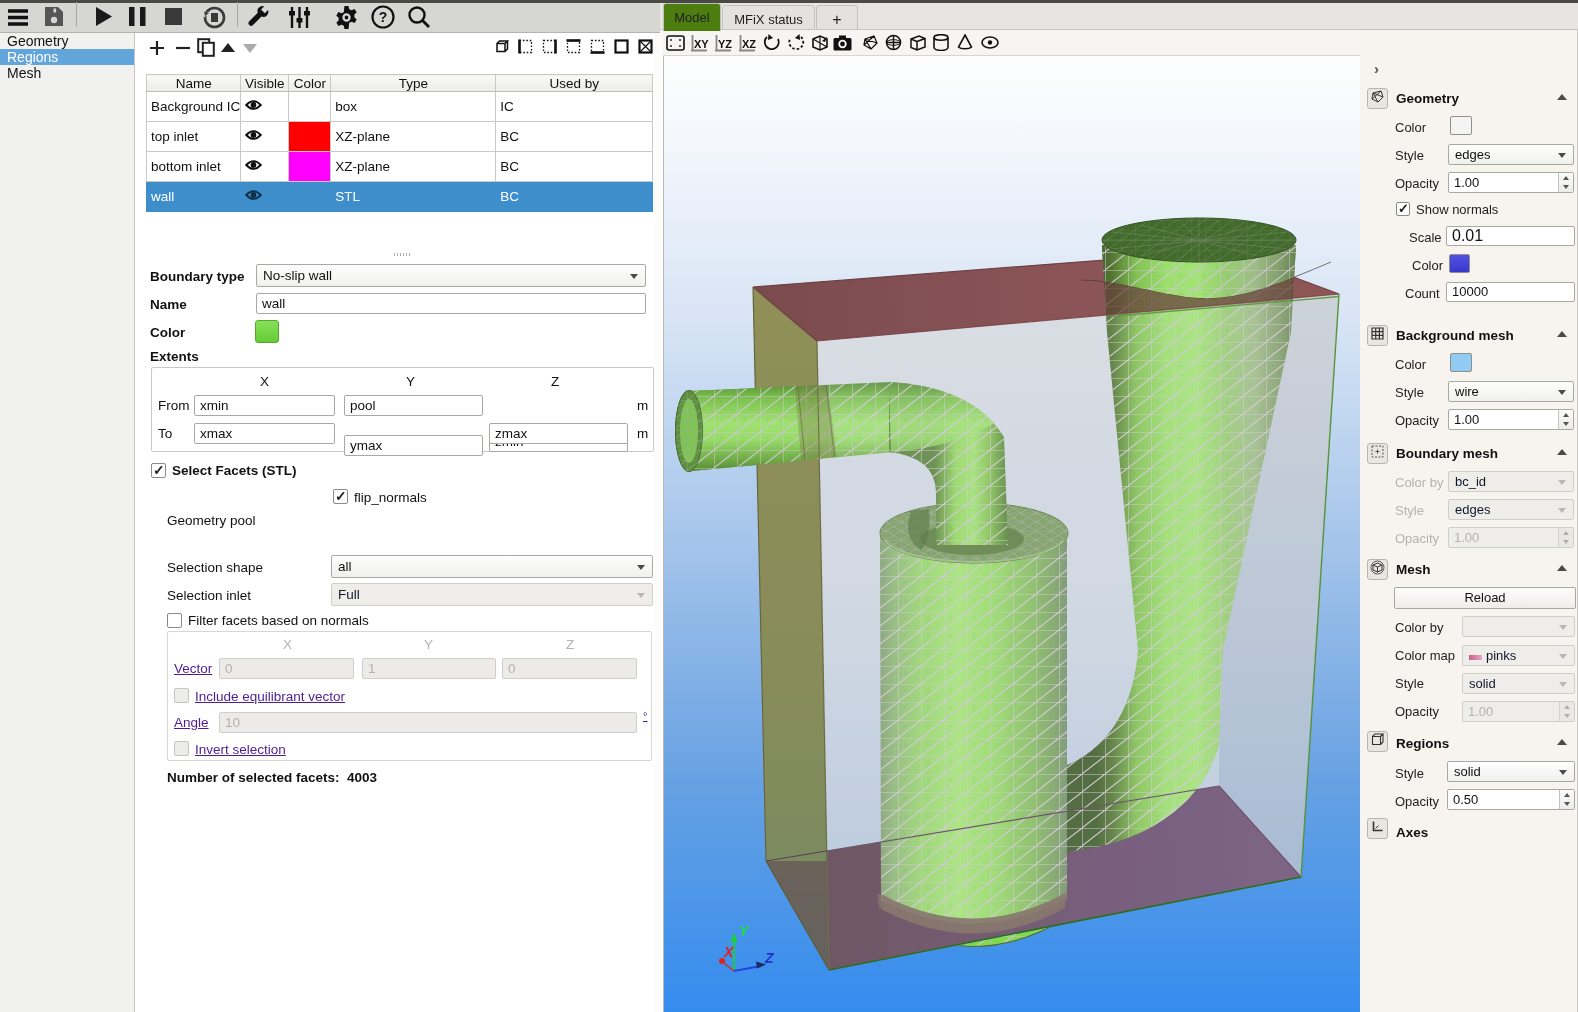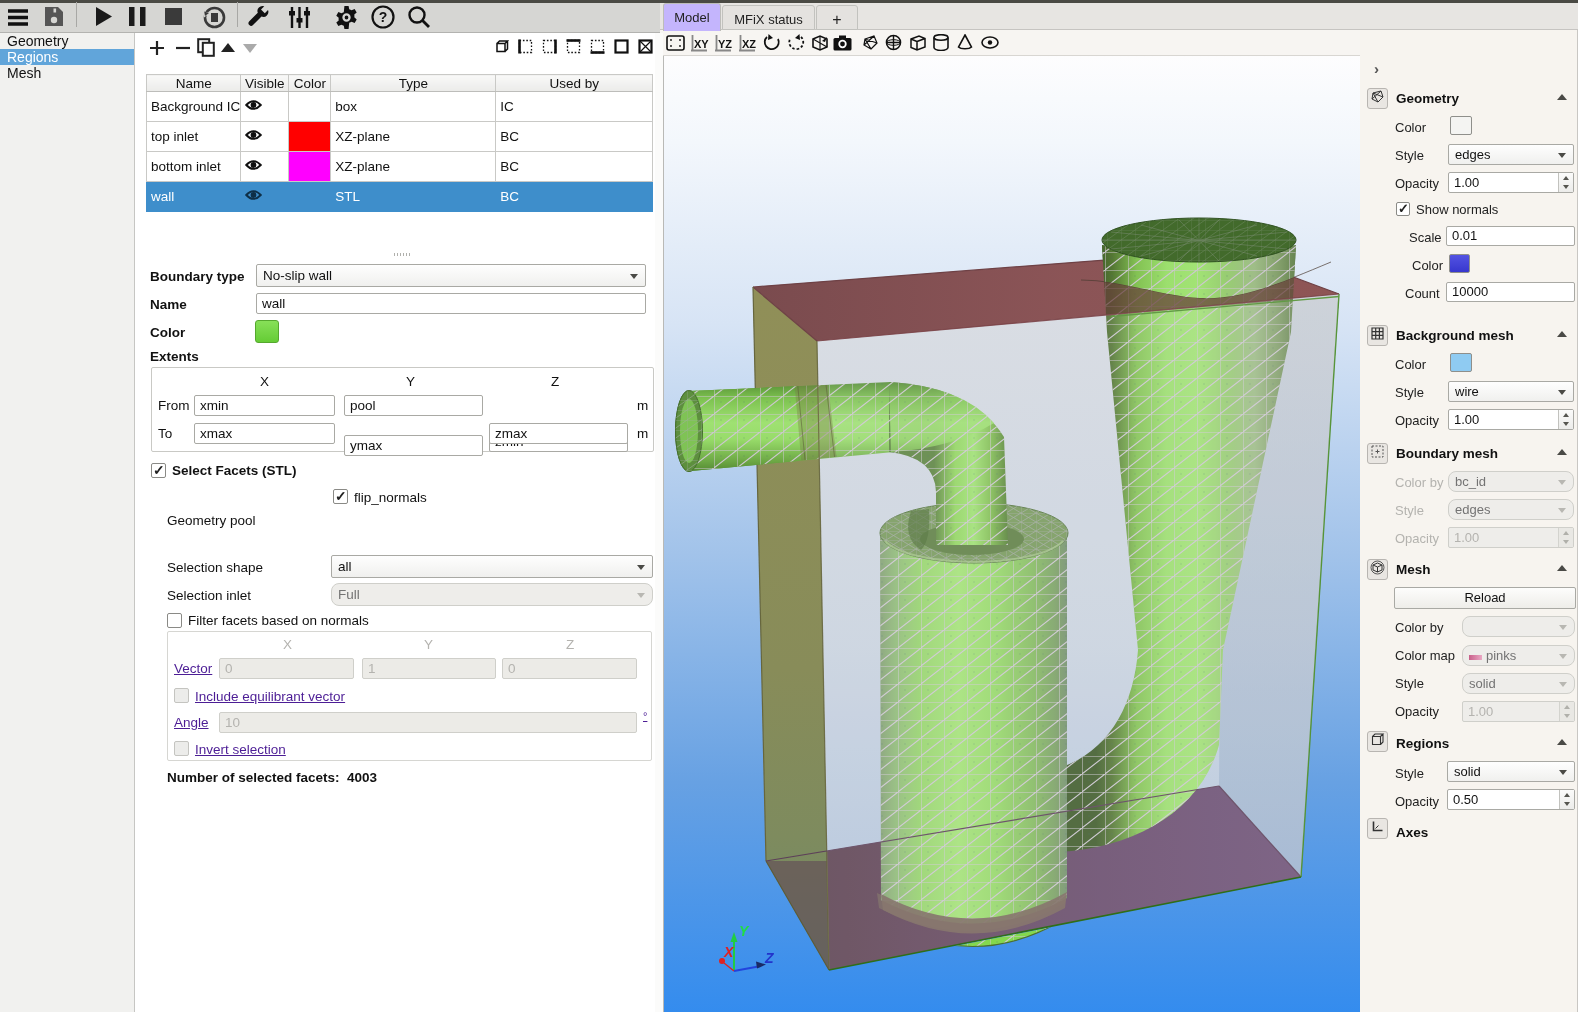--- a/index.html
+++ b/index.html
@@ -24,21 +24,21 @@
 
 table.rtab { border-collapse:collapse; table-layout:fixed; font-size:13.5px; color:#111; }
 table.rtab td, table.rtab th { border:1px solid #c9c9c6; padding:0 0 0 4px; text-align:left; font-weight:normal; overflow:hidden; white-space:nowrap; }
 table.rtab th { text-align:center; padding:0; background:linear-gradient(#f9f9f8,#ebebe9); border-bottom-color:#bdbdba; }
 tr.selrow td { background:#3e8ecb; color:#fff; border-color:#3e8ecb; }
 
 .lbl { position:absolute; font-size:13.5px; color:#111; }
 .b { font-weight:bold; }
 .combo { position:absolute; background:linear-gradient(#fefefe,#f0f0ee); border:1px solid #a9a9a4; border-radius:2px; font-size:13.5px; color:#111; padding-left:6px; }
 .combo .arr { position:absolute; right:7px; top:50%; margin-top:-2px; width:0; height:0; border-left:4.5px solid transparent; border-right:4.5px solid transparent; border-top:5px solid #4a4a46; }
-.combo.dis { background:#eeedea; color:#737373; border-color:#cfcfca;border-radius:8px; }
+.combo.dis { background:#eeedea; color:#0f172a; border-color:#cfcfca; }
 .combo.dis .arr { border-top-color:#b8b7b2; }
 .tin { position:absolute; background:#fff; border:1px solid #a9a9a4; border-radius:2px; font-size:13.5px; color:#111; padding-left:5px; }
 .tin.dis { background:#ecebe7; color:#b4b3af; border-color:#cfcfca; }
 .cb { position:absolute; width:15px; height:15px; background:#fff; border:1px solid #8a8a86; border-radius:2px; }
 .cb.dis { background:#ececea; border-color:#c4c4c0; }
 .cb .chk { position:absolute; left:1px; top:-2px; font-size:14px; color:#222; font-weight:bold; }
 .gframe { position:absolute; border:1px solid #c9c9c5; border-radius:2px; }
 .gray { color:#b4b3af; }
 .midgray { color:#4c1d95;text-decoration:underline; }
 
@@ -220,21 +220,21 @@
       </svg>
     <svg class="abs" style="left:957px; top:34px;" width="16" height="17" viewBox="0 0 16 17">
         <path d="M8,1 L14.5,13 A7,2.8 0 0 1 1.5,13 Z" fill="none" stroke="#111" stroke-width="1.6"></path>
       </svg>
     <svg class="abs" style="left:981px; top:36px;" width="18" height="13" viewBox="0 0 18 13">
         <ellipse cx="9" cy="6.5" rx="8" ry="5.5" fill="none" stroke="#111" stroke-width="1.6"></ellipse>
         <circle cx="9" cy="6.5" r="2.2" fill="#111"></circle>
       </svg>
   </div>
 
-  <div class="tab abs" style="left:663px; width:58px; background:#c4b5fd; border:1px solid #bdbdb9; border-bottom:none; border-radius:3px 3px 0 0; top:3px; height:28px; z-index:3;">Model</div>
+  <div class="tab abs" style="left:663px; width:58px; background:#4d7c0f; border:1px solid #bdbdb9; border-bottom:none; border-radius:3px 3px 0 0; top:3px; height:28px; z-index:3;">Model</div>
   <div class="tab abs" style="left:722px; width:93px; background:#e4e2df; border:1px solid #c2c2be; border-radius:3px 3px 0 0; top:5px; height:25px;">MFiX status</div>
   <div class="tab abs" style="left:816px; width:42px; background:#e4e2df; border:1px solid #c2c2be; border-radius:3px 3px 0 0; top:5px; height:25px; font-size:16px;">+</div>
 
   <div id="nav" class="abs">
     <div class="navitem">Geometry</div>
     <div class="navitem navsel">Regions</div>
     <div class="navitem">Mesh</div>
   </div>
   <div id="panel" class="abs"></div>
   <div id="scrolllane" class="abs"></div>
@@ -582,21 +582,21 @@
     <div class="swatch" style="left:1450px; top:116px; width:22px; height:19px; background:#f4f4f2;"></div>
     <div class="rlbl" style="left:1395px; top:148px;">Style</div>
     <div class="combo" style="left:1448px; top:144px; width:126px; height:21px; line-height:19px; font-size:13px;">edges<span class="arr"></span></div>
     <div class="rlbl" style="left:1395px; top:176px;">Opacity</div>
     <div class="spin" style="left:1448px; top:172px; width:126px; height:21px; line-height:19px;">1.00<span class="sbtn"></span></div>
     <div class="cb" style="left:1396px; top:202px; width:14px; height:14px;">
         <span class="chk" style="font-size:13px;">✓</span>
       </div>
     <div class="rlbl" style="left:1416px; top:202px;">Show normals</div>
     <div class="rlbl" style="left:1409px; top:230px;">Scale</div>
-    <div class="tin" style="left:1446px; top:226px; width:129px; height:20px; line-height:18px; font-size:13px;">0.01</div>
+    <div class="tin" style="left:1446px; top:226px; width:129px; height:20px; line-height:18px; font-size:16px;">0.01</div>
     <div class="rlbl" style="left:1412px; top:258px;">Color</div>
     <div class="swatch" style="left:1449px; top:254px; width:21px; height:19px; background:linear-gradient(#5353e2,#3737ce);"></div>
     <div class="rlbl" style="left:1405px; top:286px;">Count</div>
     <div class="tin" style="left:1446px; top:282px; width:129px; height:20px; line-height:18px; font-size:13px;">10000</div>
 
     <div class="sic" style="left:1367px; top:325px;"><svg width="15" height="15" viewBox="0 0 15 15">
           <path d="M2,2 H13 V13 H2 Z M2,5.7 H13 M2,9.4 H13 M5.7,2 V13 M9.4,2 V13" stroke="#333" stroke-width="1.2" fill="none"></path>
         </svg></div>
     <div class="stitle" style="left:1396px; top:328px;">Background mesh</div>
     <div class="colarr" style="left:1557px; top:331px;"></div>

